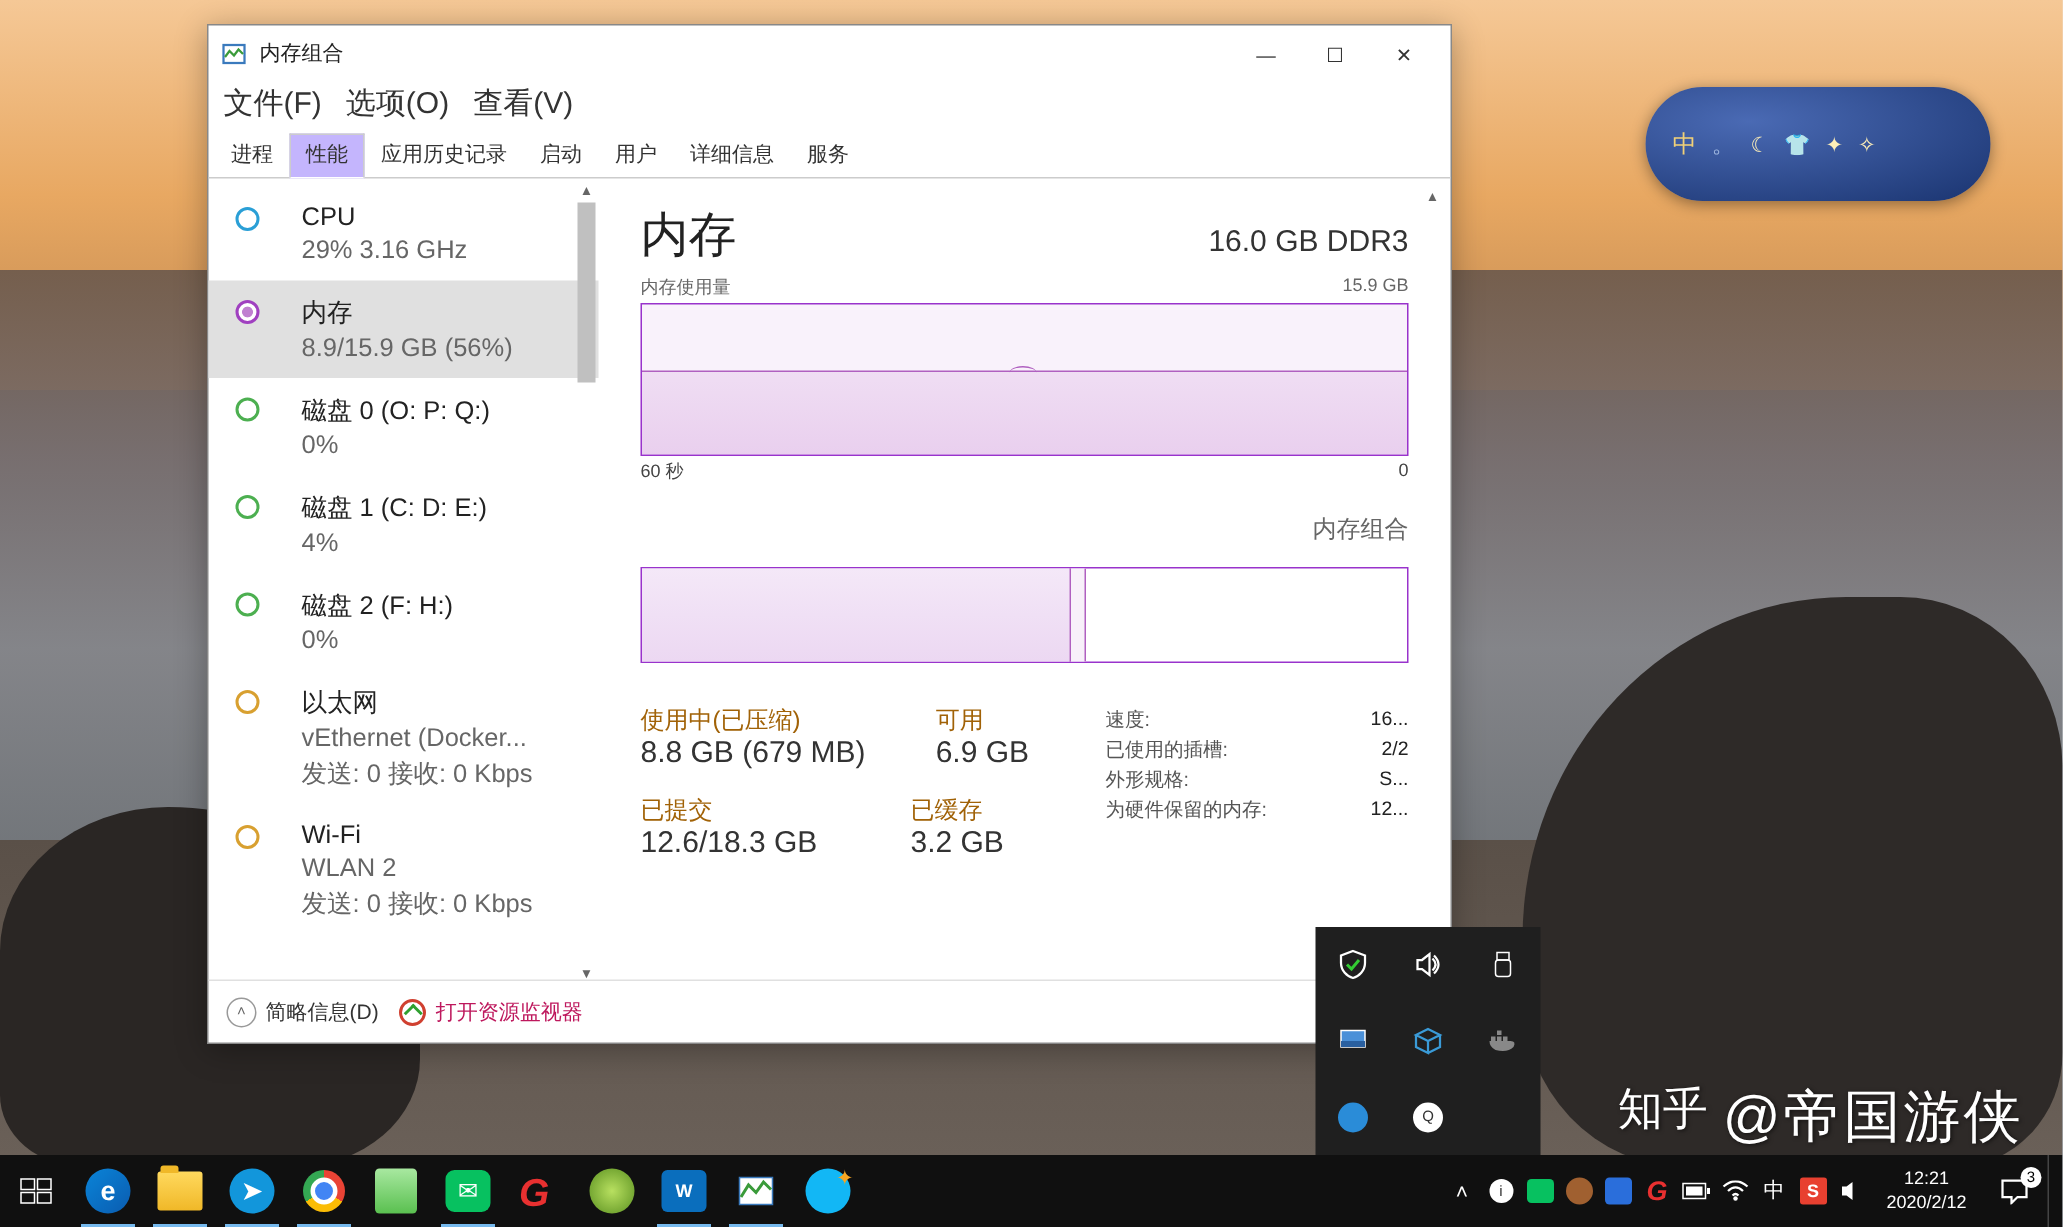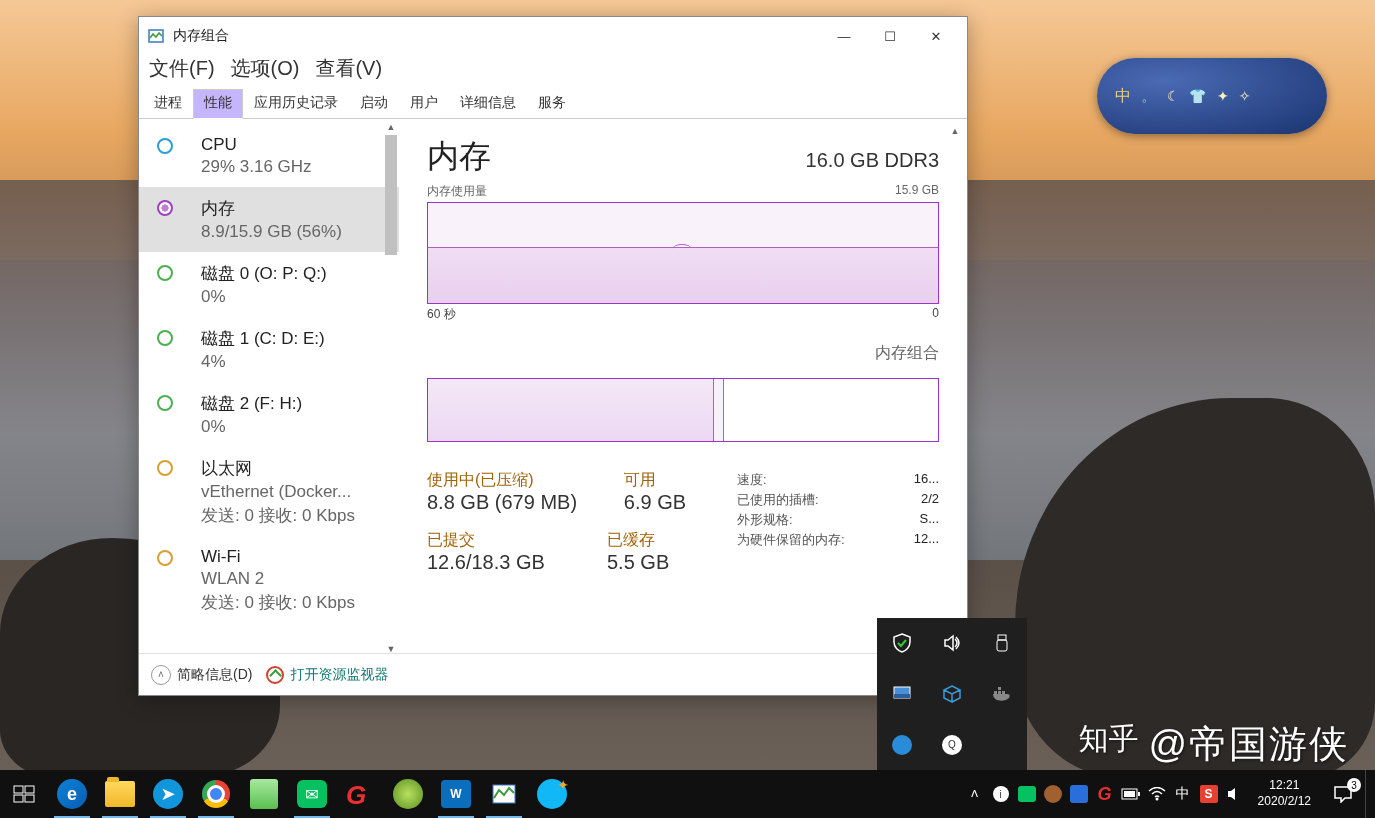--- a/index.html
+++ b/index.html
@@ -74,21 +74,21 @@
 .stat-value { font-size:20px; color:#333; margin-top:0px; white-space:nowrap; }
 .stat-col1 { width:180px; }
 .stat-col2 { width:130px; }
 .stats-r-row { display:flex; justify-content:flex-end; padding:1px 0; gap:10px; }
 .stats-r-row .k { flex:1; color:#555; }
 .stats-r-row .v { color:#222; white-space:nowrap; }
 
 .tm-footer { position:absolute; bottom:0; left:0; right:0; height:42px; border-top:1px solid #e0e0e0; display:flex; align-items:center; padding:0 12px; gap:14px; font-size:14px; }
 .foot-collapse { display:flex; align-items:center; gap:6px; color:#333; }
 .foot-collapse .circ { width:20px; height:20px; border:1px solid #999; border-radius:50%; display:flex; align-items:center; justify-content:center; font-size:10px; color:#666; }
-.foot-link { color:#0f766e; display:flex; align-items:center; gap:6px; }
+.foot-link { color:#be185d; display:flex; align-items:center; gap:6px; }
 .foot-link .ico { width:18px; height:18px; border:2px solid #d04030; border-radius:50%; position:relative; }
 .foot-link .ico::after{content:""; position:absolute; left:3px; top:3px; width:7px; height:7px; border:2px solid #30a030; border-right:none; border-bottom:none; transform:rotate(45deg);}
 
 
 .ime-widget { position:absolute; right:48px; top:58px; width:230px; height:76px; border-radius:38px;
   background: radial-gradient(ellipse at 30% 30%, #4a6ab4, #1a3470); box-shadow:0 2px 10px rgba(0,0,0,0.4);
   display:flex; align-items:center; padding:0 18px; gap:10px; color:#f0d078; font-size:16px; }
 .ime-widget .star { color:#fff0b8; font-size:14px; }
 .ime-widget .sep { color:#a0b8e0; }
 
@@ -257,21 +257,21 @@
               <div class="stat-value">6.9 GB</div>
             </div>
           </div>
           <div class="stat-row">
             <div class="stat-block stat-col1">
               <div class="stat-label">已提交</div>
               <div class="stat-value">12.6/18.3 GB</div>
             </div>
             <div class="stat-block stat-col2">
               <div class="stat-label">已缓存</div>
-              <div class="stat-value">5.5 GB</div>
+              <div class="stat-value">3.2 GB</div>
             </div>
           </div>
         </div>
         <div class="stats-r">
           <div class="stats-r-row">
               <span class="k">速度:</span>
               <span class="v">16...</span>
             </div>
           <div class="stats-r-row">
               <span class="k">已使用的插槽:</span>

